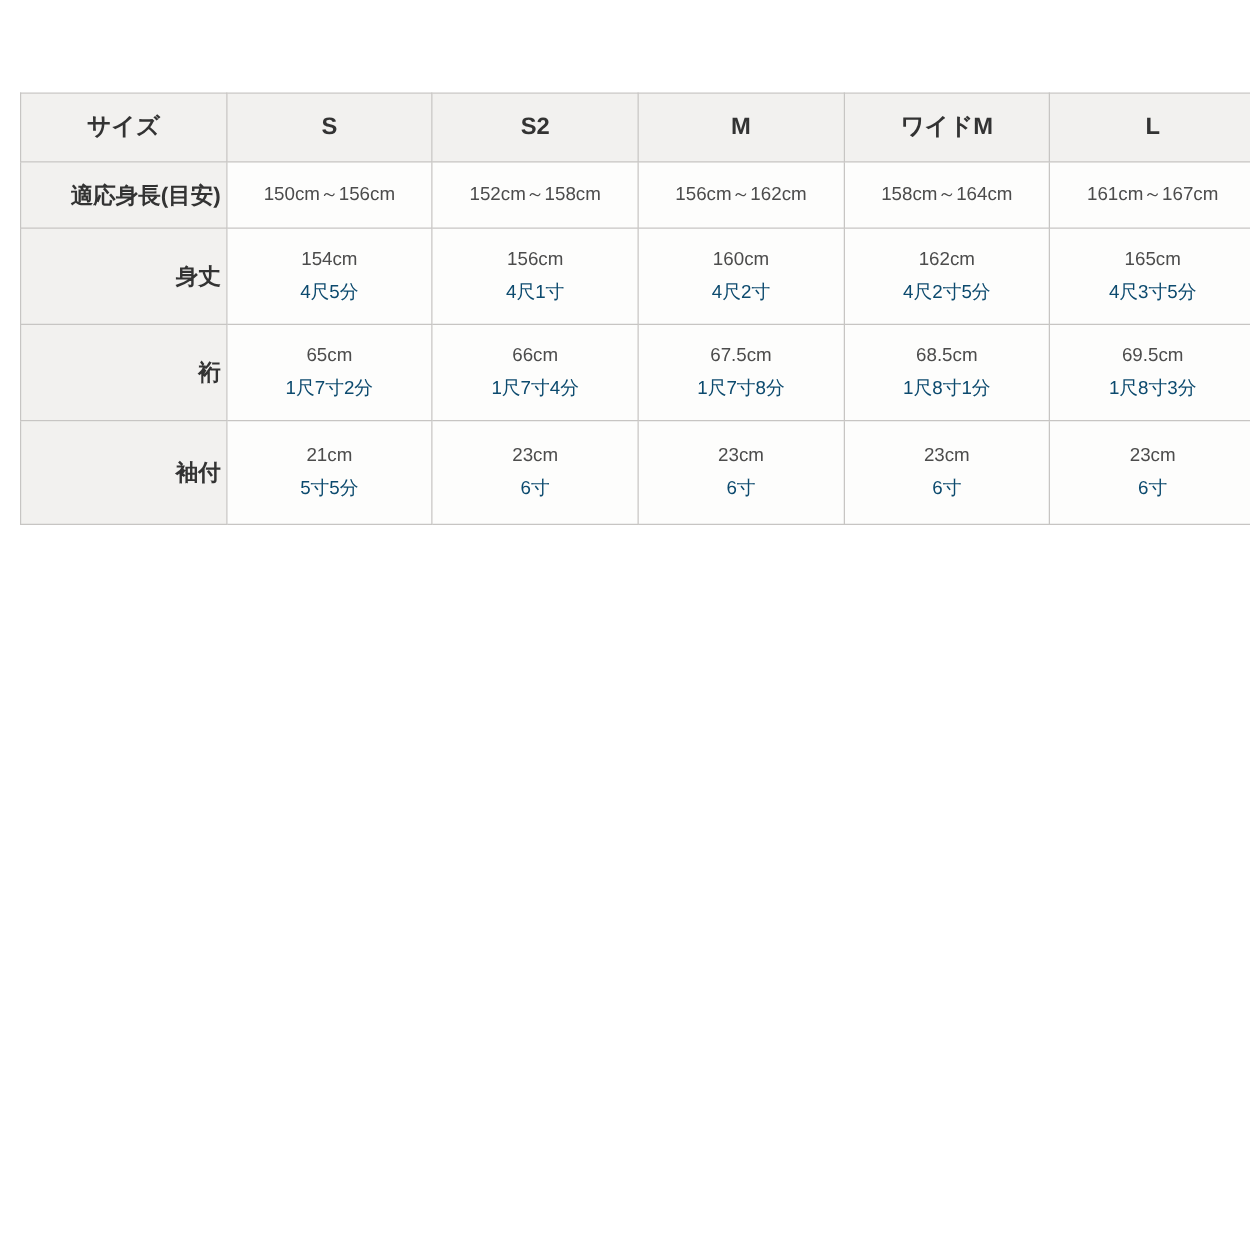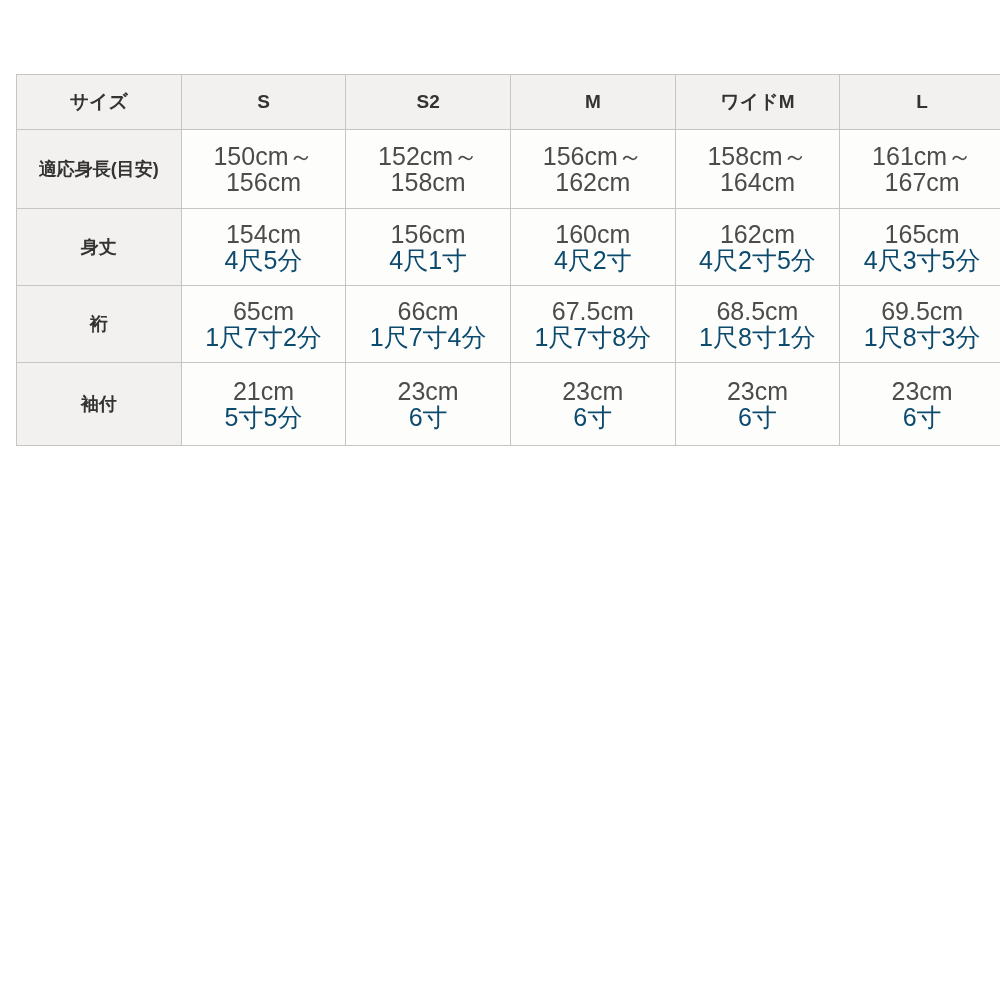--- a/index.html
+++ b/index.html
@@ -45,27 +45,28 @@
     padding: 14px 4px;
     line-height: 26px;
   }
   table.size-chart tbody th {
     background: #f2f1ef;
     color: #333333;
     font-size: 18px;
     font-weight: bold;
     padding: 12px 4px;
     line-height: 26px;
+    text-align: right;
   }
   
   table.size-chart td {
     background: #fdfdfc;
     padding: 12px 4px;
     line-height: 26px;
-    font-size: 25px;
+    font-size: 15px;
   }
   
   tr.row-single td, tr.row-single th { padding-top: 13px; padding-bottom: 13px; }
   
   tbody tr:last-child td, tbody tr:last-child th { padding-top: 15px; padding-bottom: 15px; }
 
   .line-cm    { display: block; color: #4c4c4c; }
   .line-shaku { display: block; color: #0c4a6e; }
 </style>
 </head>

